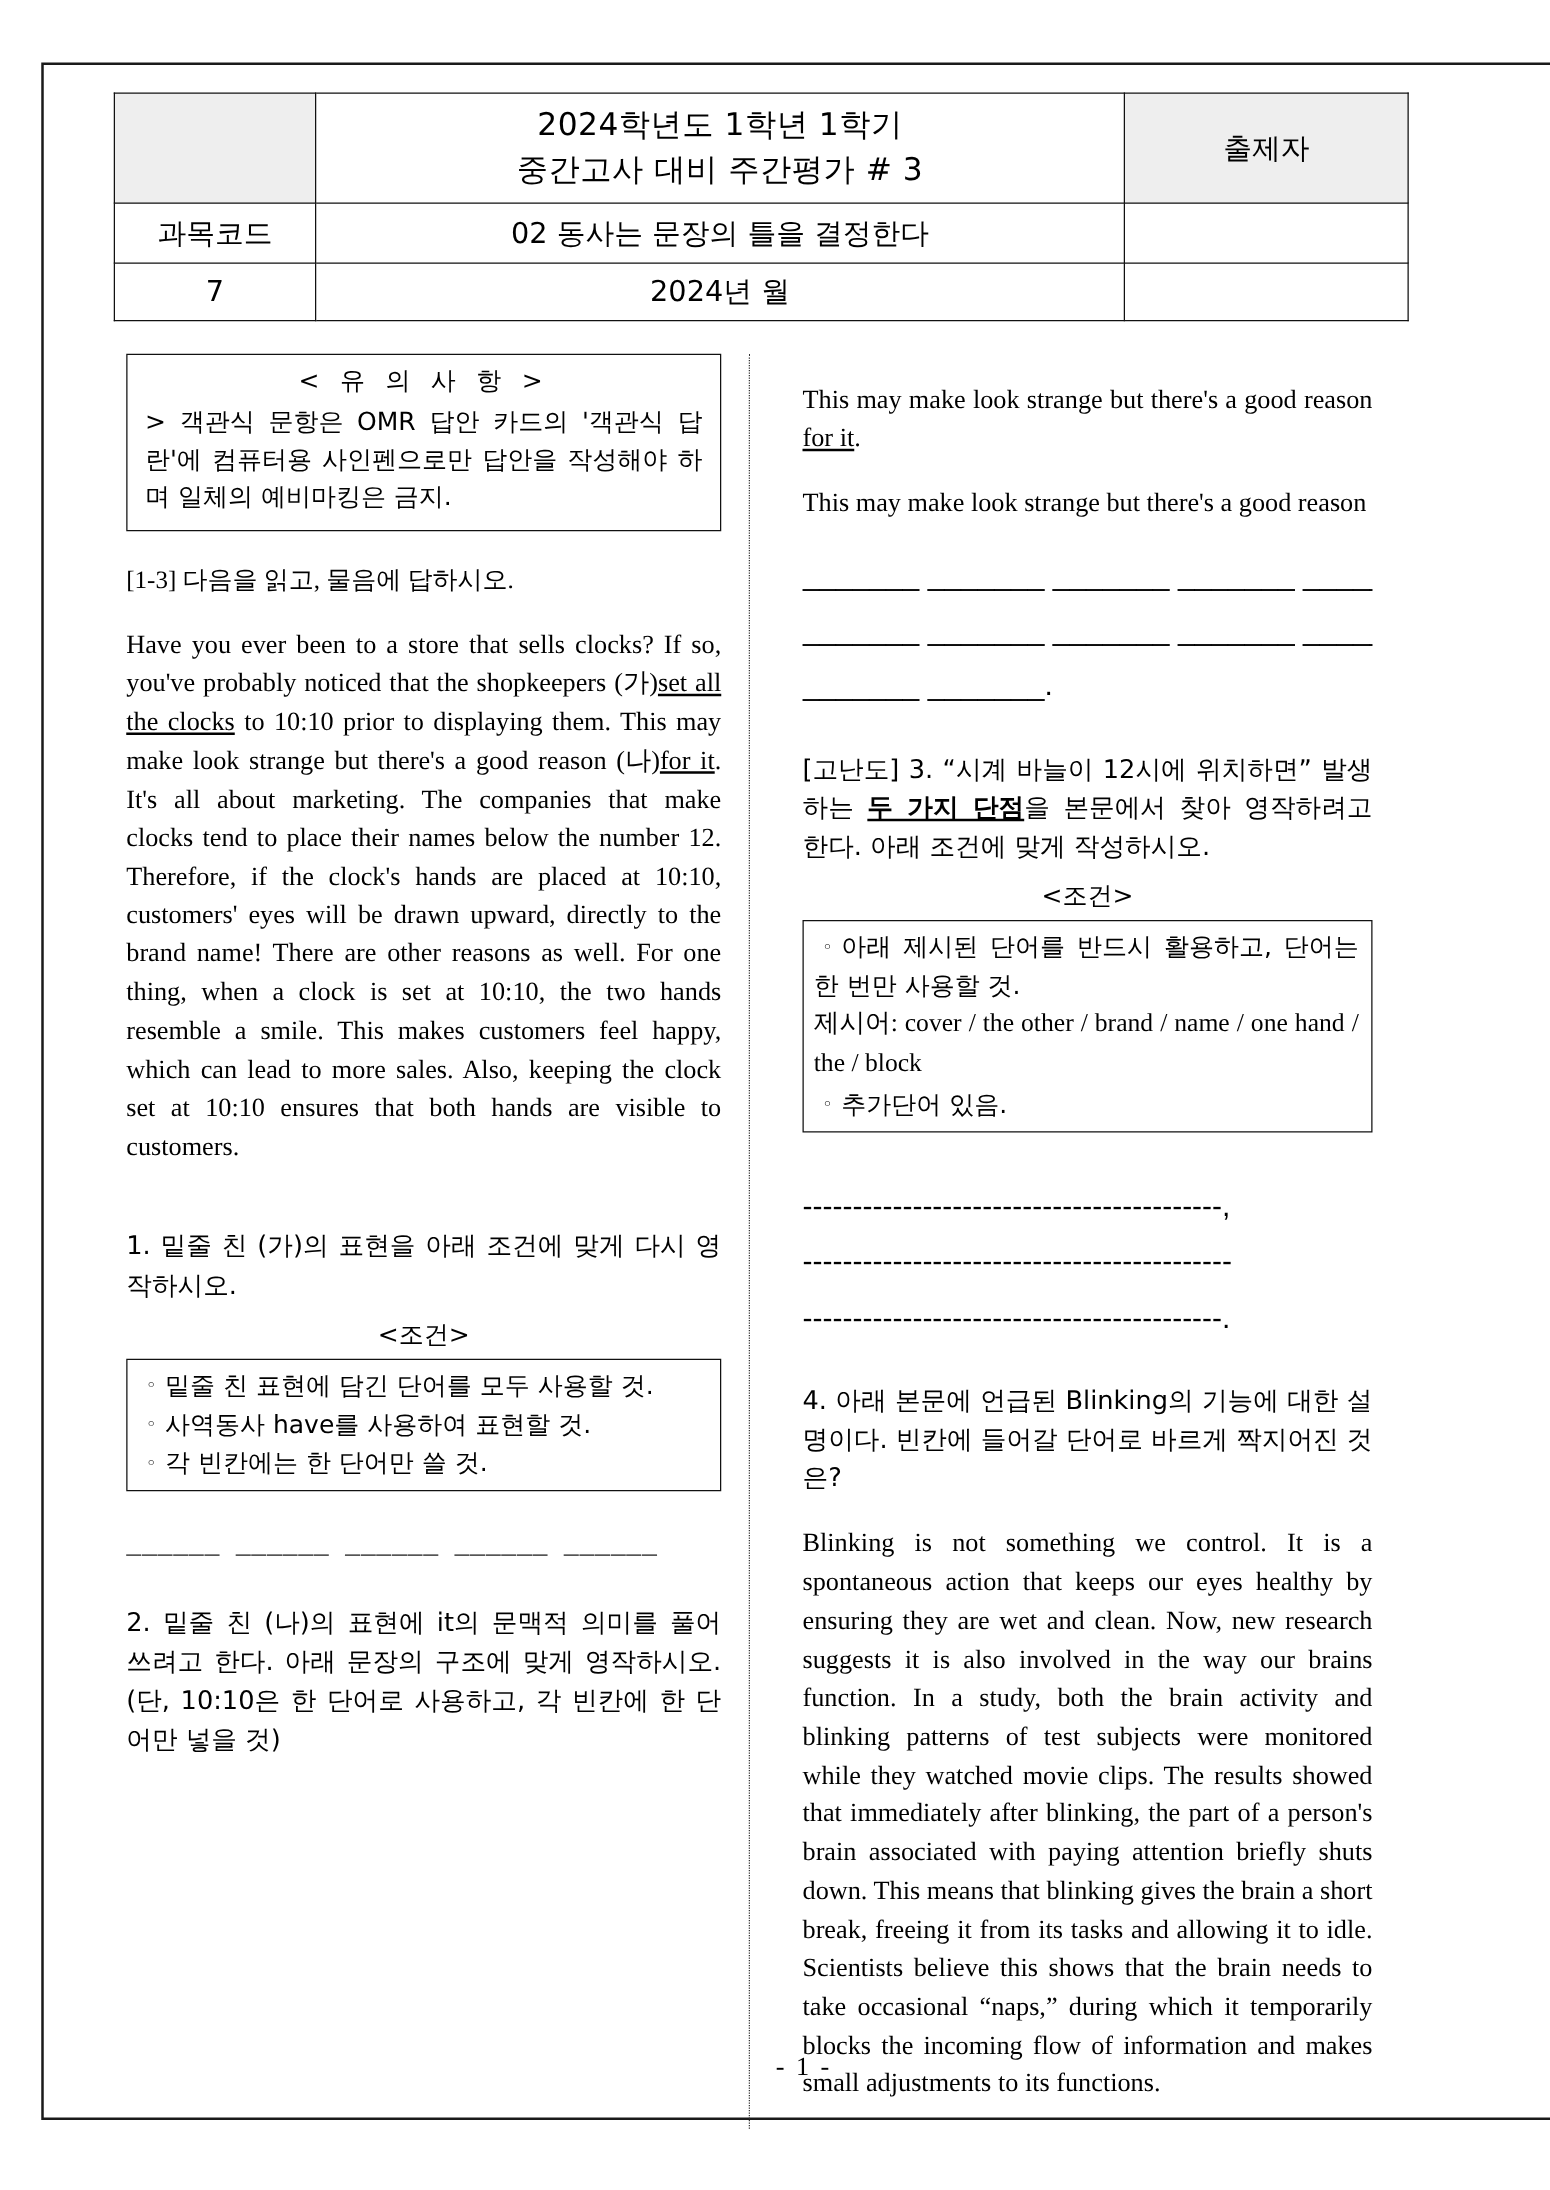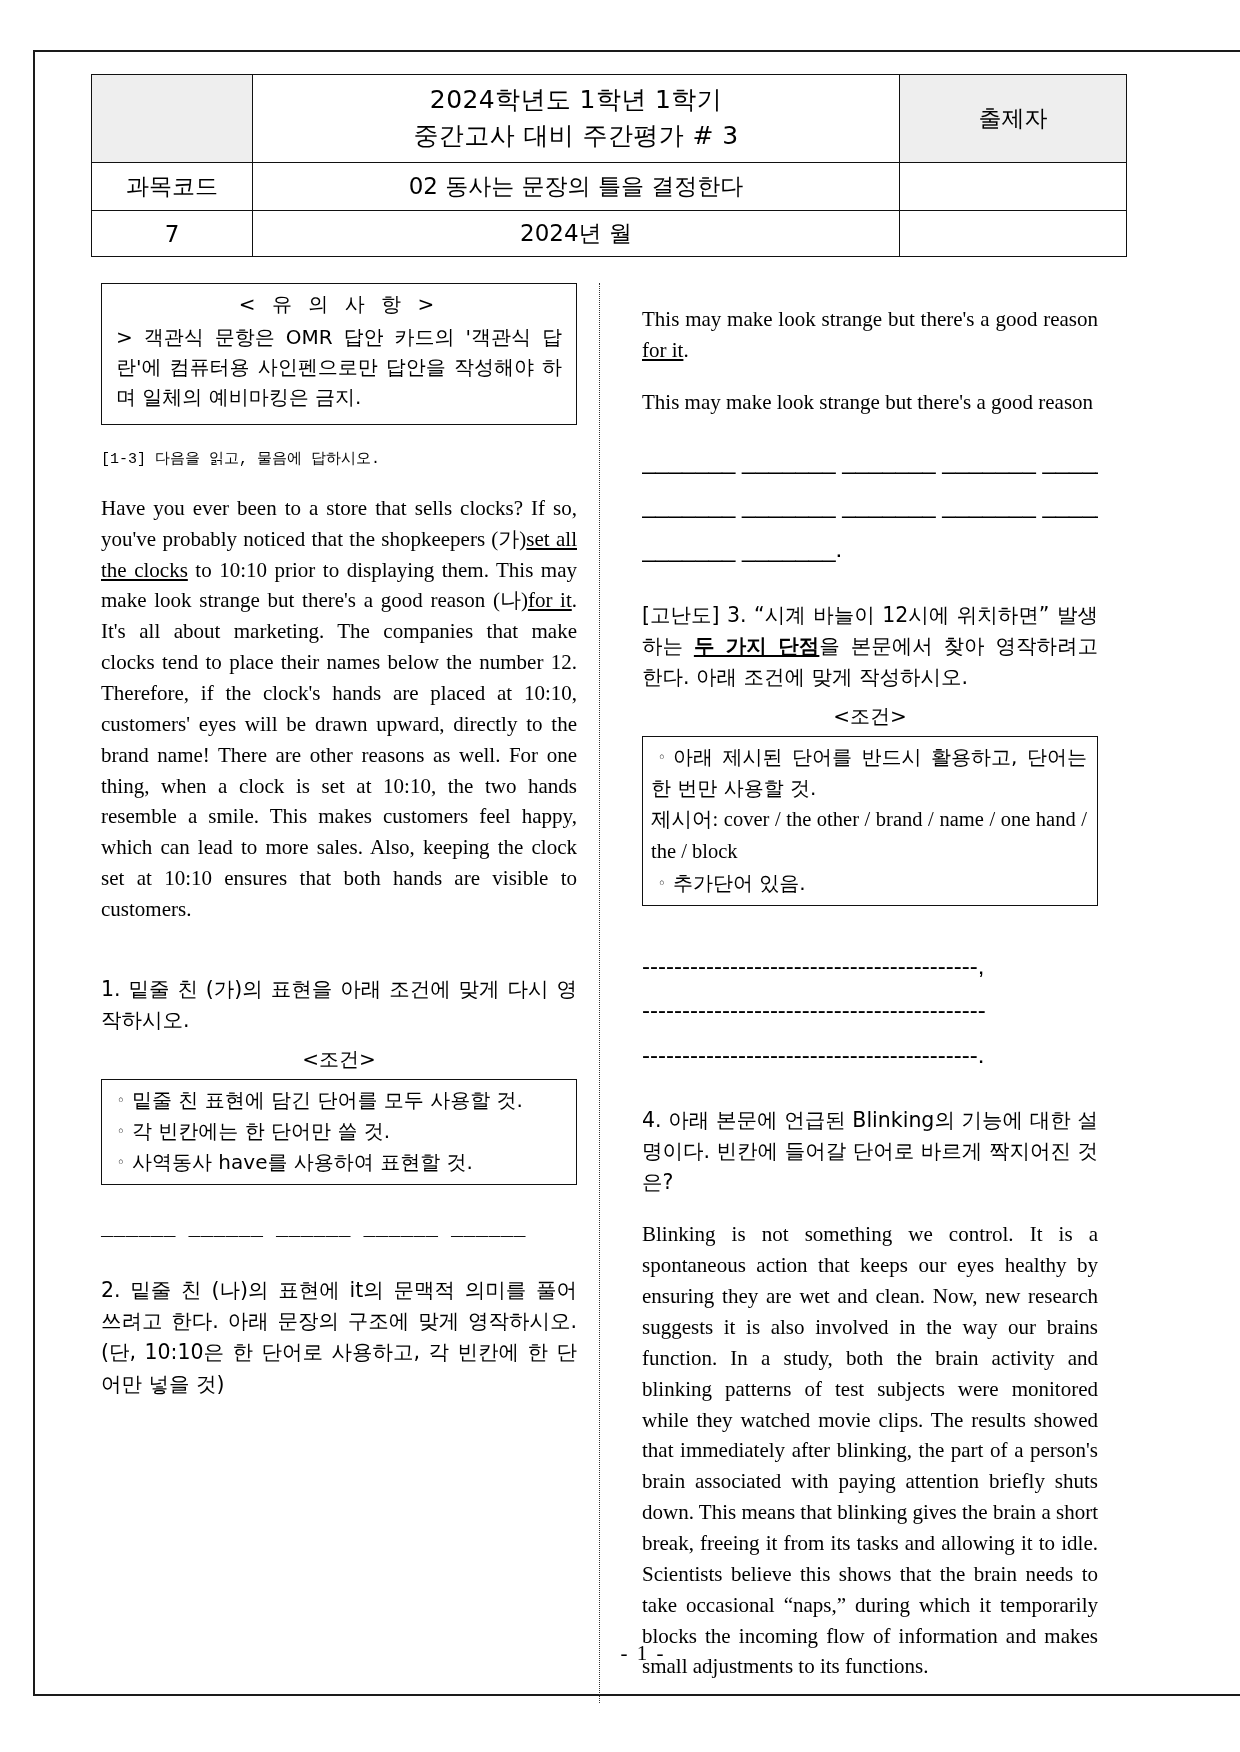--- a/index.html
+++ b/index.html
@@ -112,22 +112,22 @@
   .col-right { padding-left: 34px; }
   .col-divider {
     width: 0px;
     border-left: 1.5px dotted #333;
     margin: 0 8px 0 8px;
     align-self: stretch;
   }
 
   
   .kr {
-    font-family: Liberation Mono, monospace;
-    font-size: 15px;
+    font-family: Liberation Serif, serif;
+    font-size: 20px;
     line-height: 1.52;
     text-align: justify;
     text-justify: inter-character;
   }
   .en {
     font-family: "Liberation Serif", "DejaVu Serif", serif;
     font-size: 21px;
     line-height: 1.47;
     text-align: justify;
   }
@@ -279,22 +279,22 @@
 
         <p class="en"><span>Have you ever been to a store that sells clocks? If so, you've probably noticed that the shopkeepers (가)</span><u class="ul">set all the clocks</u><span> to 10:10 prior to displaying them. This may make look strange but there's a good reason (나)</span><u class="ul">for it</u><span>. It's all about marketing. The companies that make clocks tend to place their names below the number 12. Therefore, if the clock's hands are placed at 10:10, customers' eyes will be drawn upward, directly to the brand name! There are other reasons as well. For one thing, when a clock is set at 10:10, the two hands resemble a smile. This makes customers feel happy, which can lead to more sales. Also, keeping the clock set at 10:10 ensures that both hands are visible to customers.</span></p>
 
         <div class="spacer-md"></div>
 
         <p class="q-head">1. 밑줄 친 (가)의 표현을 아래 조건에 맞게 다시 영작하시오.</p>
 
         <div class="cond-label">&lt;조건&gt;</div>
         <div class="cond-box">
           <p class="cond-item"><span class="bullet">◦</span><span>밑줄 친 표현에 담긴 단어를 모두 사용할 것.</span></p>
+          <p class="cond-item"><span class="bullet">◦</span><span>사역동사 have를 사용하여 표현할 것.</span></p>
           <p class="cond-item"><span class="bullet">◦</span><span>각 빈칸에는 한 단어만 쓸 것.</span></p>
-          <p class="cond-item"><span class="bullet">◦</span><span>사역동사 have를 사용하여 표현할 것.</span></p>
         </div>
 
         <div class="spacer-md"></div>
 
         <p class="blank-row">______ ______ ______ ______ ______</p>
 
         <div class="spacer-md"></div>
 
         <p class="q-head">2. 밑줄 친 (나)의 표현에 it의 문맥적 의미를 풀어 쓰려고 한다. 아래 문장의 구조에 맞게 영작하시오. (단, 10:10은 한 단어로 사용하고, 각 빈칸에 한 단어만 넣을 것)</p>
 

